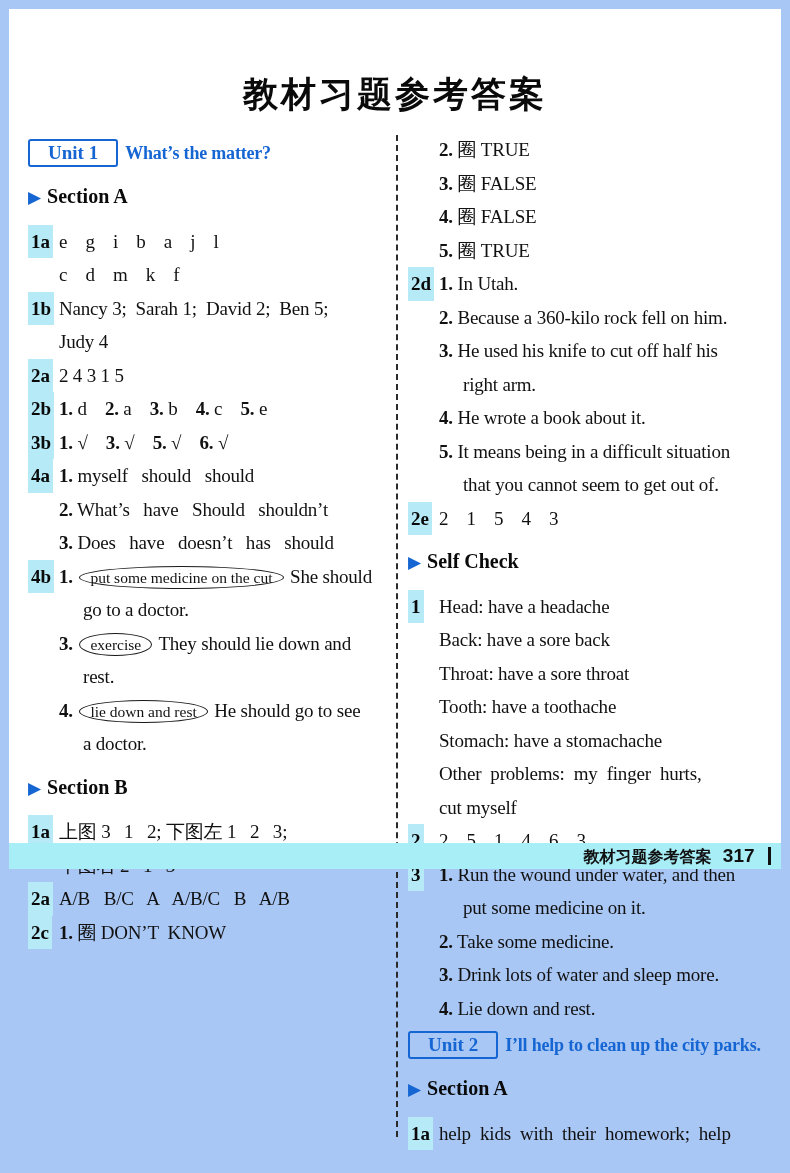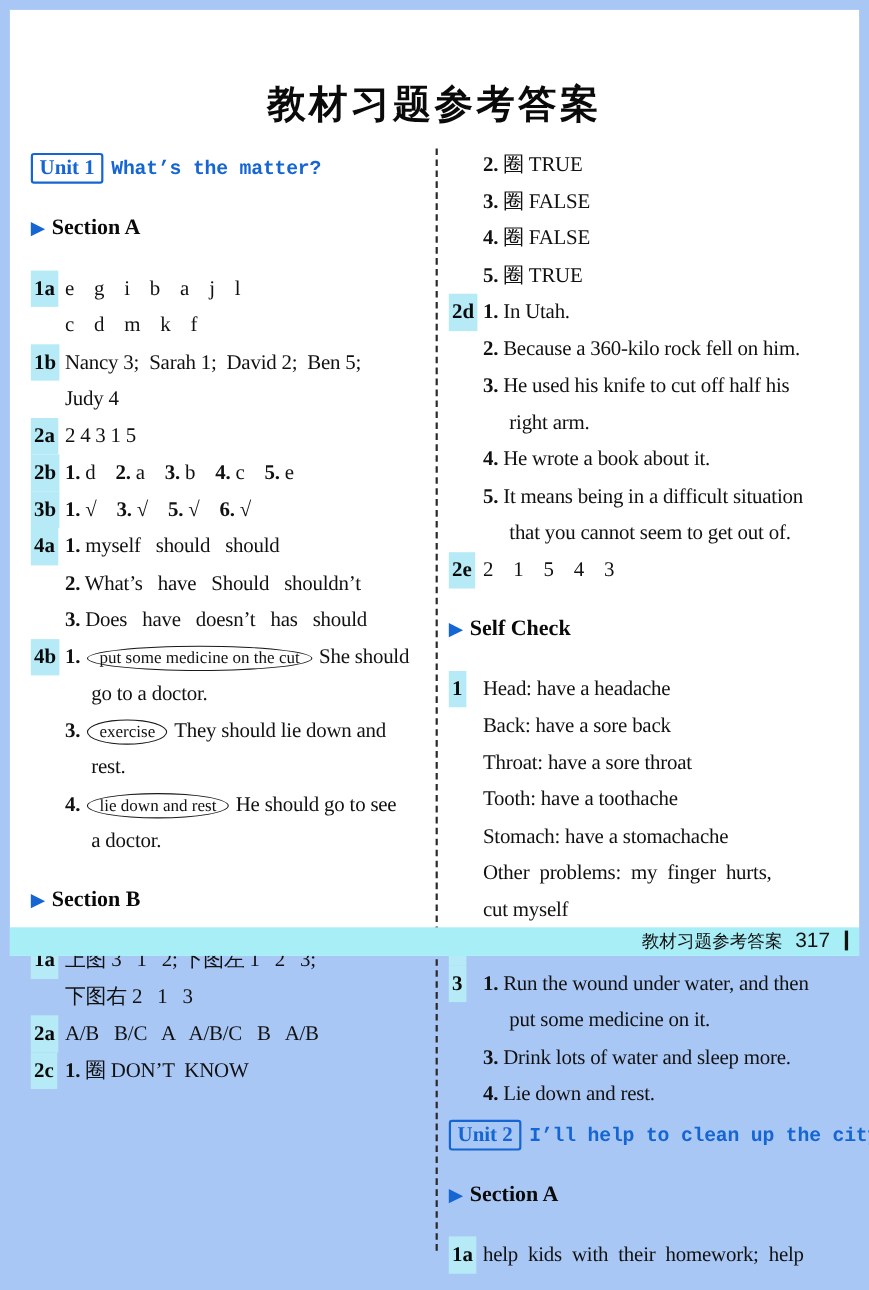--- a/index.html
+++ b/index.html
@@ -42,35 +42,35 @@
   .item-label {
     position:absolute; left:0; top:0;
     font-weight:bold; font-size:19px; line-height:33.5px; color:#0a0a0a;
   }
   .item-label.hl { background: var(--label-highlight, #b5eaf6); padding:0 3px; }
 
   .unit-header { margin:4px 0 2px 0; line-height:33px; white-space:nowrap; }
   .unit-box {
     display:inline-block; color:var(--accent-blue,#1565d2);
     border:2px solid var(--accent-blue,#1565d2); border-radius:3px;
-    padding:0 6px; font-weight:bold; font-size:19px; margin-right:7px;
+    padding:0 18px; font-weight:bold; font-size:19px; margin-right:7px;
     line-height:24px;
   }
-  .unit-title { color:var(--accent-blue,#1565d2); font-weight:bold; font-size:18px; letter-spacing:-0.2px;font-family:Liberation Mono, monospace; }
-  .section-header { margin:20px 0; line-height:33.5px; }
+  .unit-title { color:var(--accent-blue,#1565d2); font-weight:bold; font-size:18px; letter-spacing:-0.2px; }
+  .section-header { margin:10px 0; line-height:33.5px; }
   .tri { color:var(--accent-blue,#1565d2); font-size:17px; margin-right:6px; font-family:"DejaVu Sans",sans-serif; }
   .section-title { font-weight:bold; font-size:20px; color:#0a0a0a; }
 
   .footer-band {
     position:absolute; left:0; bottom:0; width:100%; height:26px;
     background: var(--footer-band, #a7eef7);
   }
   .footer-text {
     position:absolute; right:10px; bottom:0; height:26px; line-height:26px;
-    font-family:"Liberation Sans", sans-serif; font-weight:normal; color:#111;
+    font-family:"Liberation Sans", sans-serif; font-weight:bold; color:#111;
     white-space:nowrap;
   }
   .footer-label { font-size:16px; }
   .footer-page  { font-size:19px; margin-left:7px; }
   .footer-bar   {
     display:inline-block; width:3px; height:18px; background:#111;
     margin-left:9px; vertical-align:-3px;
   }
 </style>
 </head>
@@ -202,20 +202,21 @@
           <span class="item-label hl">2</span>
           <div class="item-lines">
             <div class="line"><span class="seg-p">2    5    1    4    6    3</span></div>
           </div>
         </div>
         <div class="item">
           <span class="item-label hl">3</span>
           <div class="item-lines">
             <div class="line"><span class="seg-b">1.</span><span class="seg-p"> Run the wound under water, and then</span></div>
             <div class="line ind1"><span class="seg-p">put some medicine on it.</span></div>
+            <div class="line"><span class="seg-b">2.</span><span class="seg-p"> Take some medicine.</span></div>
             <div class="line"><span class="seg-b">3.</span><span class="seg-p"> Drink lots of water and sleep more.</span></div>
             <div class="line"><span class="seg-b">4.</span><span class="seg-p"> Lie down and rest.</span></div>
           </div>
         </div>
         <div class="unit-header"><span class="unit-box">Unit 2</span><span class="unit-title">I’ll help to clean up the city parks.</span></div>
         <div class="section-header"><span class="tri">▶</span><span class="section-title">Section A</span></div>
         <div class="item">
           <span class="item-label hl">1a</span>
           <div class="item-lines">
             <div class="line"><span class="seg-p">help  kids  with  their  homework;  help</span></div>

